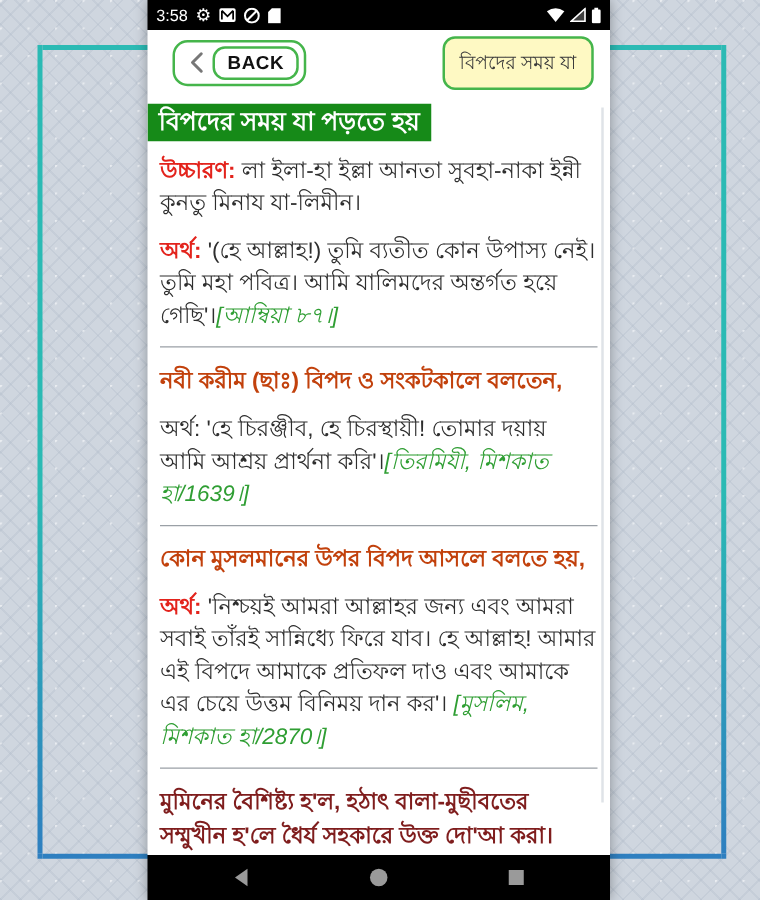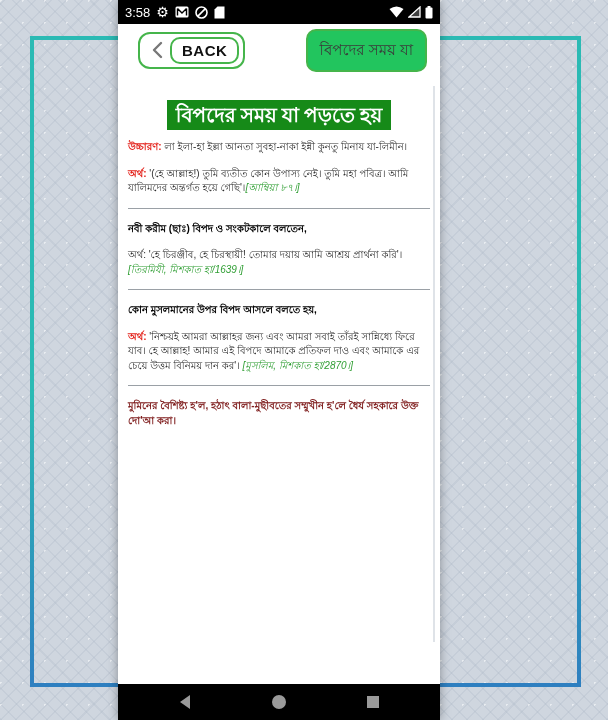--- a/index.html
+++ b/index.html
@@ -13,48 +13,48 @@
       repeating-linear-gradient(-45deg, rgba(173,184,199,.28) 0 1.5px, transparent 1.5px 11px);
     background-size:22px 22px, auto, auto;
   }
   .frame-outline{
     position:absolute;left:30px;right:27px;top:36px;bottom:33px;
     border:4px solid #2bbab4;
     border-image:linear-gradient(180deg,#2bbab4 0%,#2bbab4 55%,#2e7fc0 100%) 1;
     pointer-events:none;
   }
   .phone{
-    position:absolute;left:118px;top:0;width:322px;height:720px;
+    position:absolute;left:118px;top:0;width:370px;height:720px;
     display:flex;flex-direction:column;box-shadow:0 0 10px rgba(0,0,0,.35);
   }
   
   .status-bar{
     height:24px;background:#000;color:#fff;display:flex;align-items:center;
     padding:0 7px;font-size:13px;flex:0 0 auto;
   }
   .status-left{display:flex;align-items:center;gap:6px;}
   .status-right{margin-left:auto;display:flex;align-items:center;gap:4px;}
   .sb-time{font-size:13px;}
   .gear-glyph{font-size:14px;line-height:1;}
   .sb-svg{display:block;}
   
   .app{flex:1 1 auto;background:#fff;position:relative;overflow:hidden;display:flex;flex-direction:column;}
   .top-bar{height:52px;flex:0 0 auto;display:flex;align-items:center;justify-content:space-between;padding:0 13px 0 20px;}
   .back-group{display:flex;align-items:center;border:2px solid #45b54b;border-radius:12px;padding:3px 4px 3px 11px;cursor:pointer;background:#fff;}
   .chev{margin-right:7px;display:flex;align-items:center;}
   .back-inner{border:2px solid #45b54b;border-radius:10px;padding:3px 10px;font-weight:bold;font-size:15px;color:#111;letter-spacing:.5px;background:#fff;}
-  .right-btn{border:2px solid #45b54b;border-radius:10px;padding:7px 12px;font-size:15px;color:#3a3a3a;background:#22c55e;cursor:pointer;}
+  .right-btn{border:2px solid #45b54b;border-radius:10px;padding:7px 12px;font-size:15px;color:#3a3a3a;background:#fef9c3;cursor:pointer;}
   
-  .title-wrap{text-align:center;margin-top:24px;flex:0 0 auto;font-family:Liberation Serif, serif;}
+  .title-wrap{text-align:left;margin-top:7px;flex:0 0 auto;}
   .page-title{display:inline-block;background:#168a18;color:#fff;font-weight:bold;font-size:20px;padding:2px 9px;line-height:1.3;}
   
-  .content{padding:10px 10px 0 10px;font-size:10px;line-height:1.45;color:#2e2e2e;}
+  .content{padding:10px 10px 0 10px;font-size:18px;line-height:1.45;color:#2e2e2e;}
   .content p{margin:0 0 12px 0;}
   .label-red{color:#e3231c;font-weight:bold;}
-  .heading-green{color:#000000;font-weight:bold;margin:0 0 12px 0;}
+  .heading-green{color:#c2410c;font-weight:bold;margin:0 0 12px 0;}
   .ref{color:#2f9e33;font-style:italic;margin-top:35px;}
   .divider{border:none;border-top:1px solid #9aa0a6;margin:2px 0 13px 0;}
   .footer-para{font-weight:bold;color:#7f1d1d;}
   .scroll-line{position:absolute;right:5px;top:62px;height:556px;width:2px;background:#dfe3e8;}
   
   .nav-bar{height:36px;flex:0 0 auto;background:#000;display:flex;align-items:center;justify-content:space-around;padding:0 20px;}
   .nav-icon{display:flex;align-items:center;justify-content:center;cursor:pointer;}
 </style>
 </head>
 <body>

